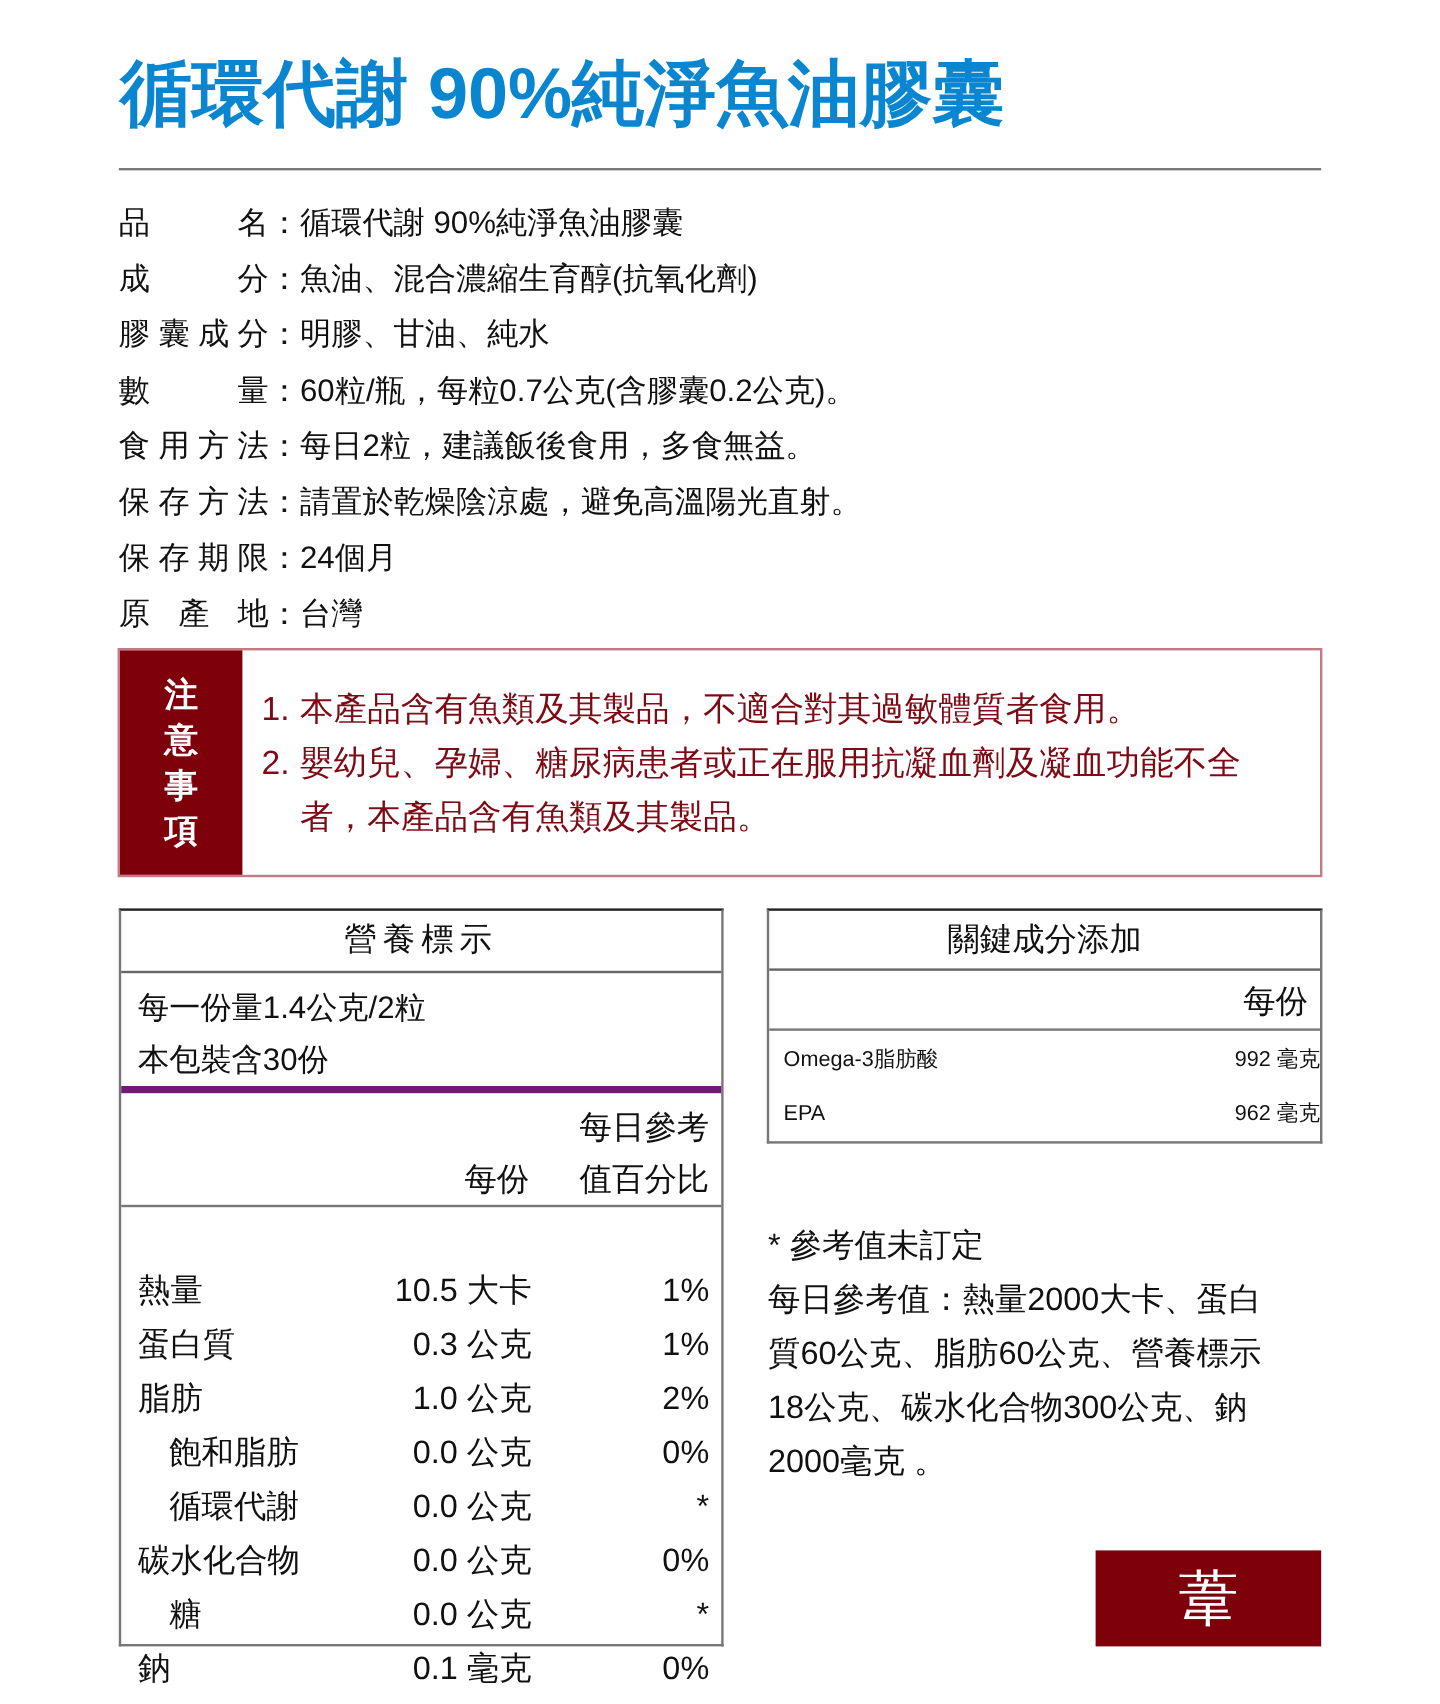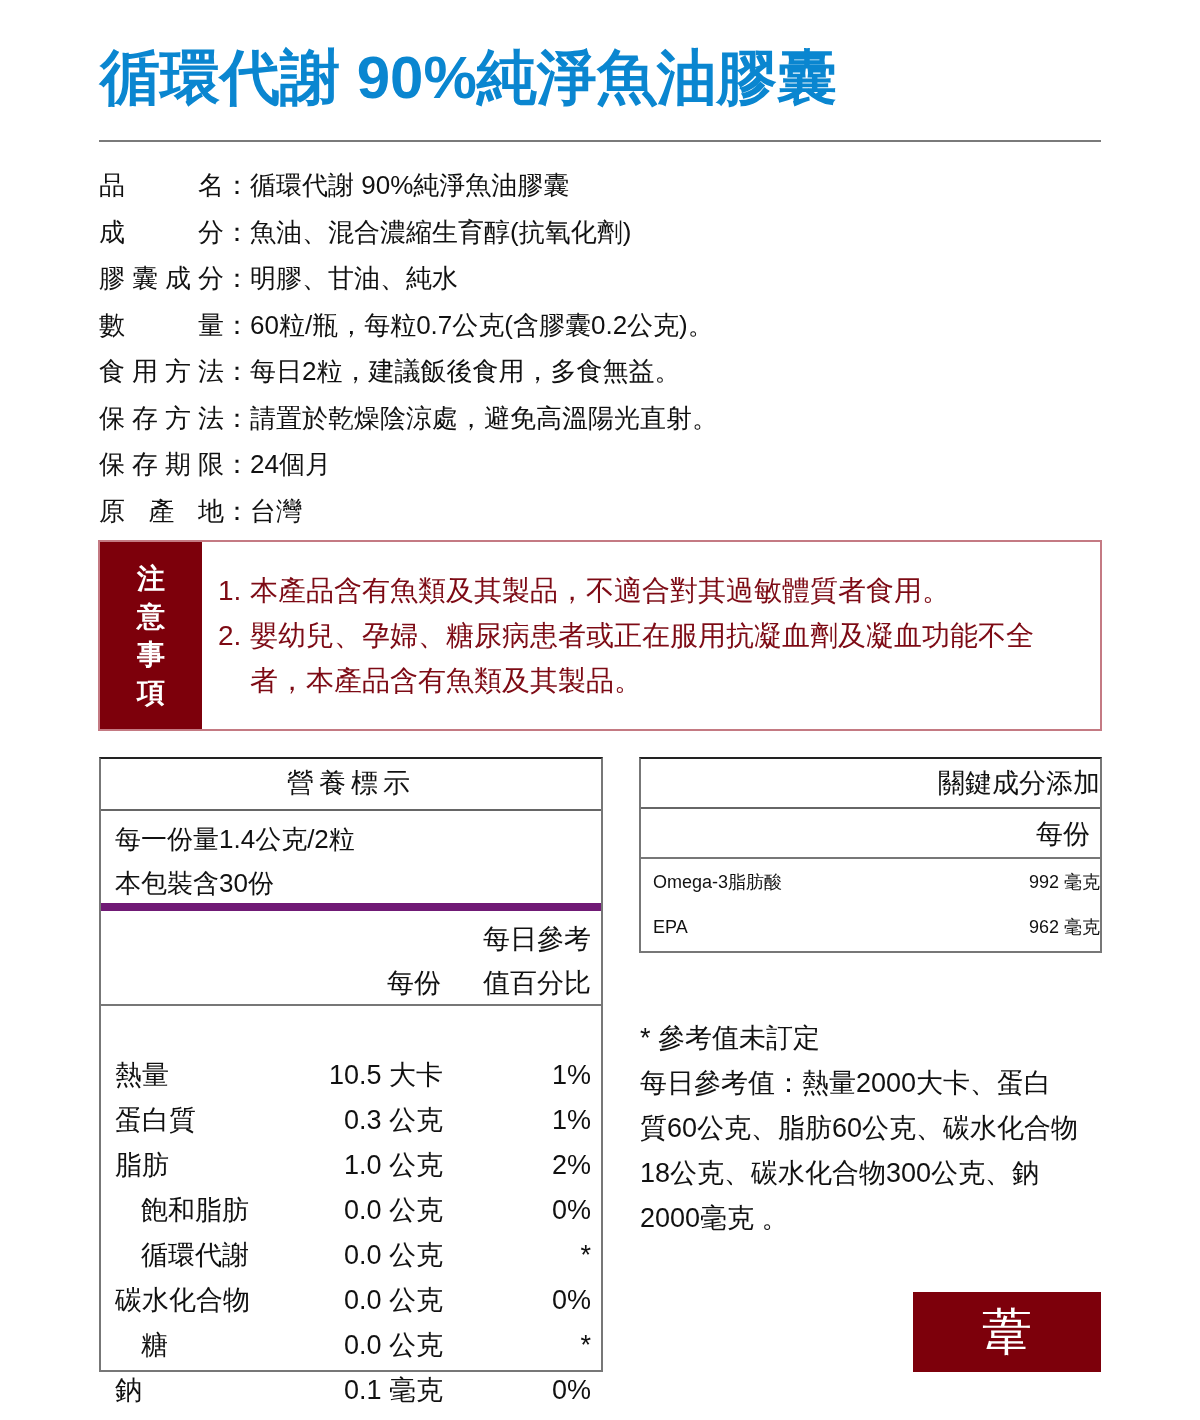--- a/index.html
+++ b/index.html
@@ -17,35 +17,35 @@
     .spec-value { flex: 1; }
 
     .notice { position: absolute; left: 98px; top: 540px; width: 1004px; height: 191px; border: 2px solid #c47a83; display: flex; }
     .notice-tag { width: 102px; height: 100%; background: #7d000b; color: #fff; display: flex; flex-direction: column; align-items: center; justify-content: center; font-size: 28px; font-weight: bold; line-height: 38px; }
     .notice-body { flex: 1; padding: 26px 0 0 16px; color: #7d0a14; font-size: 28px; line-height: 45px; }
     .notice-item { display: flex; white-space: nowrap; }
     .notice-num { width: 32px; flex: none; }
 
     .nutri { position: absolute; left: 99px; top: 757px; width: 504px; height: 615px; border: 2px solid #777; border-top-color: #222; }
     .nutri-head { height: 52px; border-bottom: 2px solid #666; text-align: center; font-size: 27px; line-height: 48px; letter-spacing: 5px; }
-    .nutri-serving { height: 100px; border-bottom: 8px solid #701a75; padding: 6px 0 0 14px; font-size: 26px; line-height: 44px; }
+    .nutri-serving { height: 100px; border-bottom: 6px solid #701a75; padding: 6px 0 0 14px; font-size: 26px; line-height: 44px; }
     .nutri-colhead { height: 95px; border-bottom: 2px solid #777; position: relative; font-size: 27px; }
     .ch-ref1 { position: absolute; right: 10px; top: 6px; line-height: 44px; }
     .ch-per { position: absolute; right: 160px; top: 50px; line-height: 44px; }
     .ch-ref2 { position: absolute; right: 10px; top: 50px; line-height: 44px; }
     .nutri-rows { padding-top: 6px; margin-top: 41px; }
     .nrow { display: flex; height: 45px; align-items: center; font-size: 27px; line-height: 45px; }
     .nrow .n-name { width: 200px; padding-left: 14px; white-space: nowrap; }
     .nrow.indent .n-name { padding-left: 40px; }
     .nrow.indent2 .n-name { padding-left: 40px; }
     .nrow .n-val { width: 142px; text-align: right; white-space: nowrap; }
     .nrow .n-pct { flex: 1; text-align: right; padding-right: 10px; }
 
     .key { position: absolute; left: 639px; top: 757px; width: 463px; height: 196px; border: 2px solid #777; border-top-color: #222; }
-    .key-head { height: 50px; border-bottom: 2px solid #666; text-align: right; font-size: 27px; line-height: 48px; }
+    .key-head { height: 50px; border-bottom: 2px solid #666; text-align: center; font-size: 27px; line-height: 48px; }
     .key-sub { height: 50px; border-bottom: 2px solid #777; text-align: right; padding-right: 10px; font-size: 27px; line-height: 50px; }
     .krow { display: flex; height: 45px; font-size: 18px; line-height: 47px; padding: 0 0 0 12px; }
     .krow .k-name { flex: 1; }
     .krow .k-val { text-align: right; }
 
     .footnote { position: absolute; left: 640px; top: 972px; width: 470px; font-size: 27px; line-height: 45px; margin-top: 44px; }
     .footnote p { white-space: nowrap; }
 
     .brand { position: absolute; left: 913px; top: 1292px; width: 188px; height: 80px; background: #7d000b; color: #fff; display: flex; align-items: center; justify-content: center; font-size: 50px; }
   </style>
@@ -218,18 +218,18 @@
   </div>
   <div class="krow">
     <span class="k-name">EPA</span>
     <span class="k-val">962 毫克</span>
   </div>
 </div>
 
 <div class="footnote">
   <p>* 參考值未訂定</p>
   <p>每日參考值：熱量2000大卡、蛋白</p>
-  <p>質60公克、脂肪60公克、碳水化合物</p>
+  <p>質60公克、脂肪60公克、營養標示</p>
   <p>18公克、碳水化合物300公克、鈉</p>
   <p>2000毫克 。</p>
 </div>
 
 <div class="brand">葦</div>
 
 </body></html>

